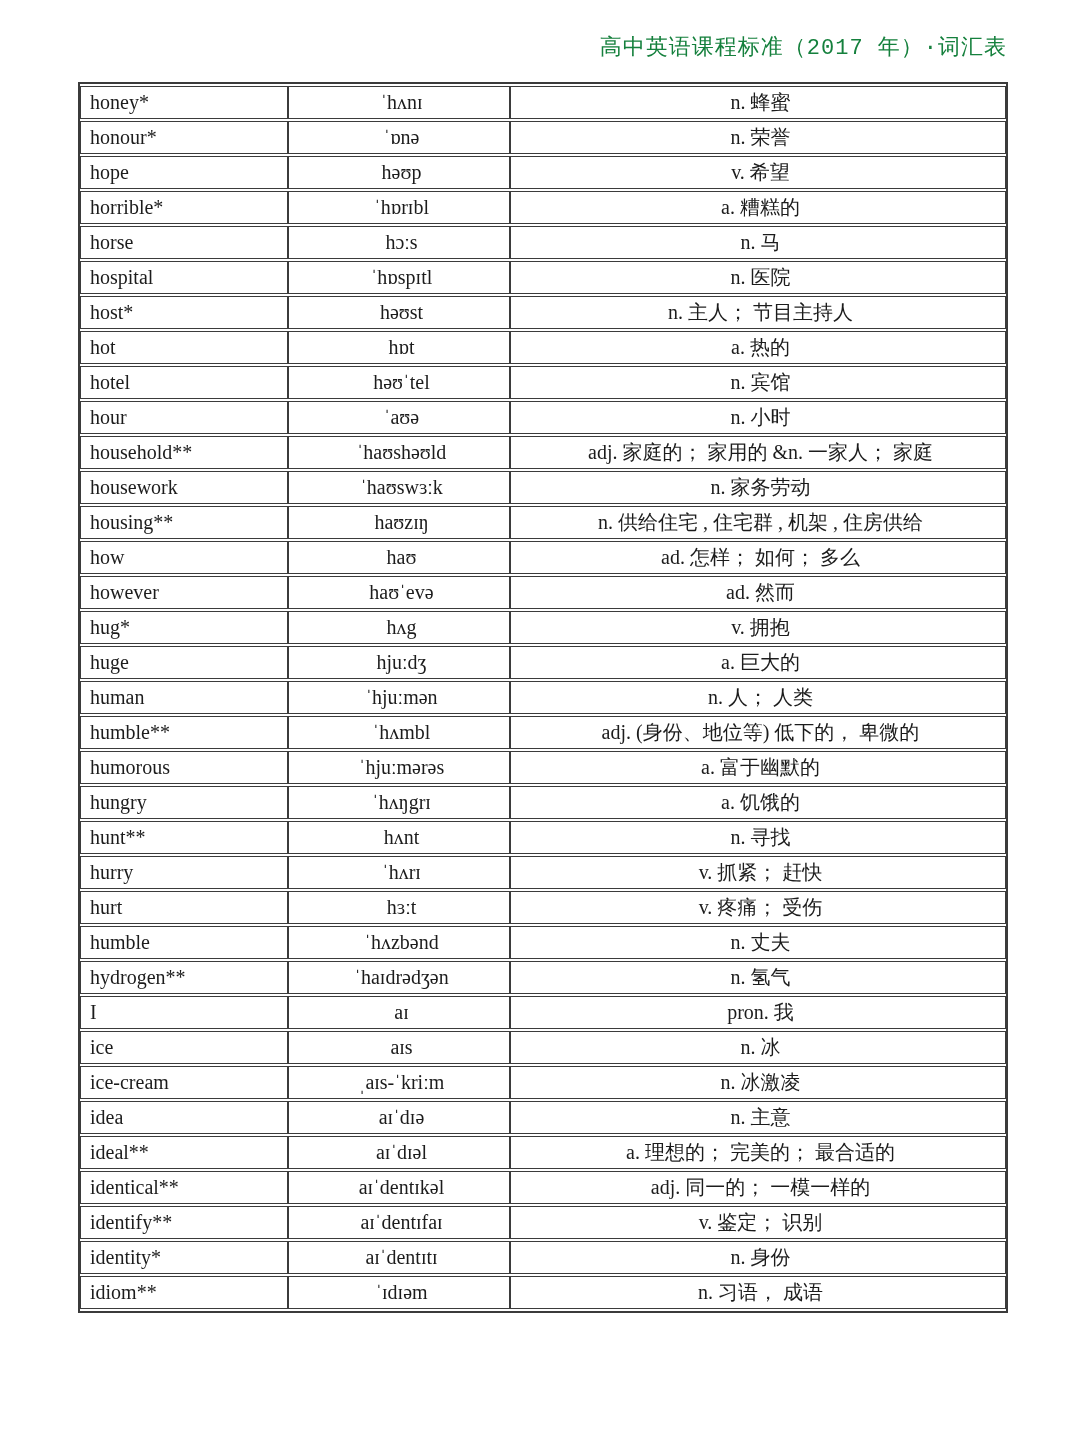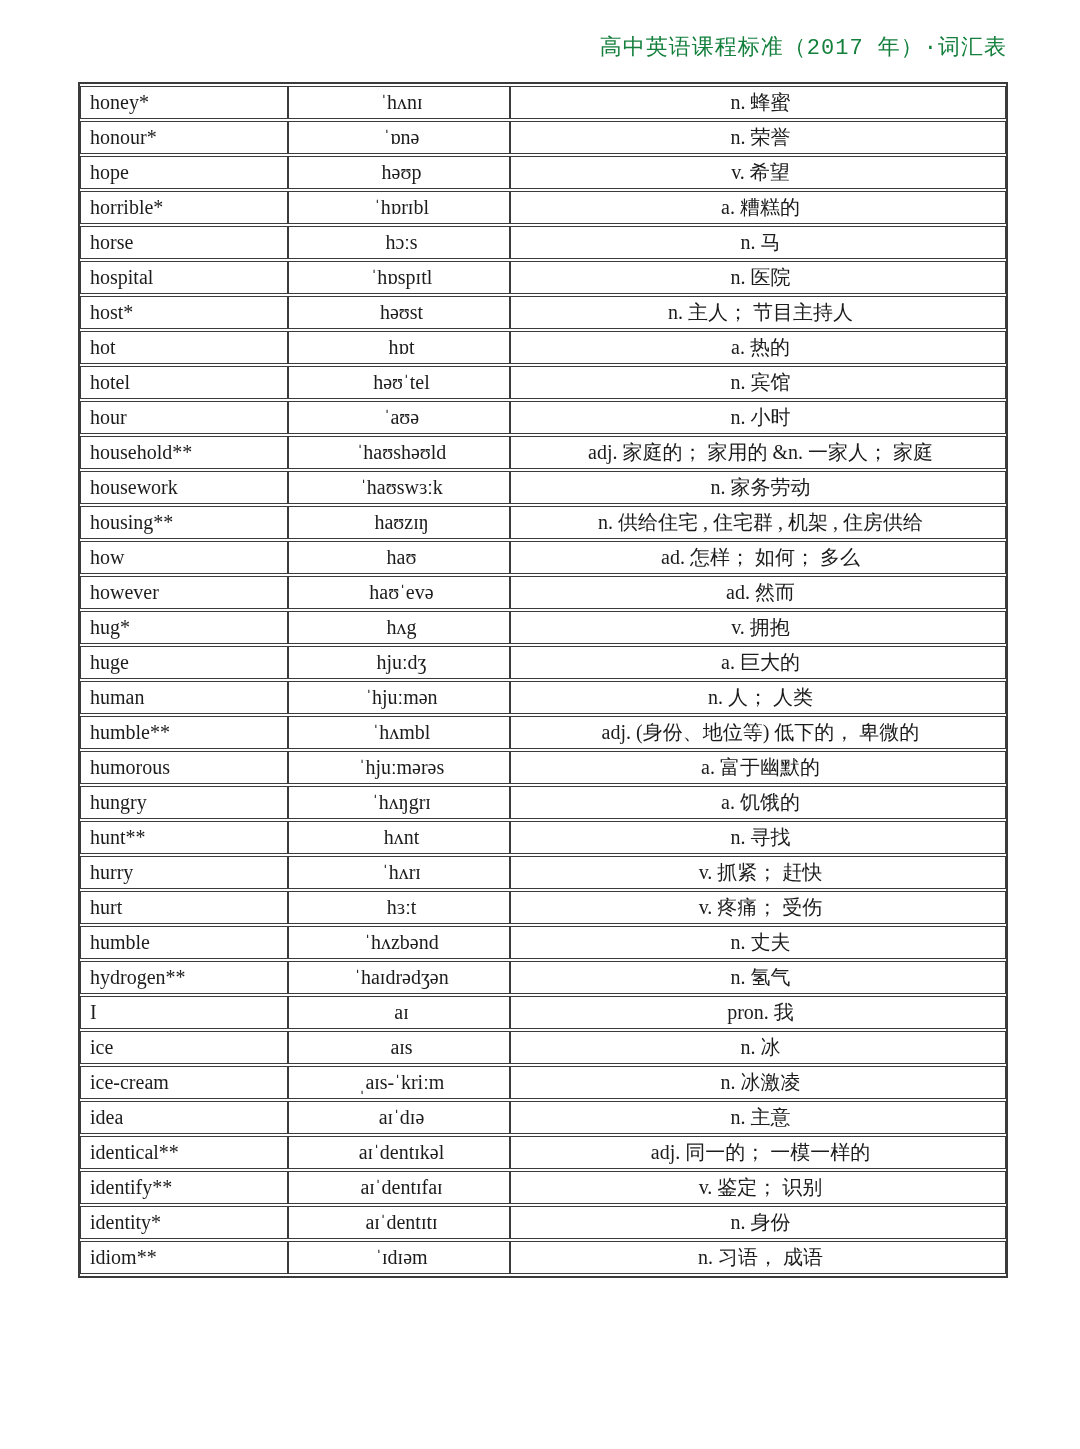--- a/index.html
+++ b/index.html
@@ -241,20 +241,25 @@
     <td class="phonetic-cell">ˌaɪs-ˈkriːm</td>
     <td class="meaning-cell">n. 冰激凌</td>
   </tr>
 
   <tr>
     <td class="word-cell">idea</td>
     <td class="phonetic-cell">aɪˈdɪə</td>
     <td class="meaning-cell">n. 主意</td>
   </tr>
 
+  <tr>
+    <td class="word-cell">ideal**</td>
+    <td class="phonetic-cell">aɪˈdɪəl</td>
+    <td class="meaning-cell">a. 理想的； 完美的； 最合适的</td>
+  </tr>
 
   <tr>
     <td class="word-cell">identical**</td>
     <td class="phonetic-cell">aɪˈdentɪkəl</td>
     <td class="meaning-cell">adj. 同一的； 一模一样的</td>
   </tr>
 
   <tr>
     <td class="word-cell">identify**</td>
     <td class="phonetic-cell">aɪˈdentɪfaɪ</td>

